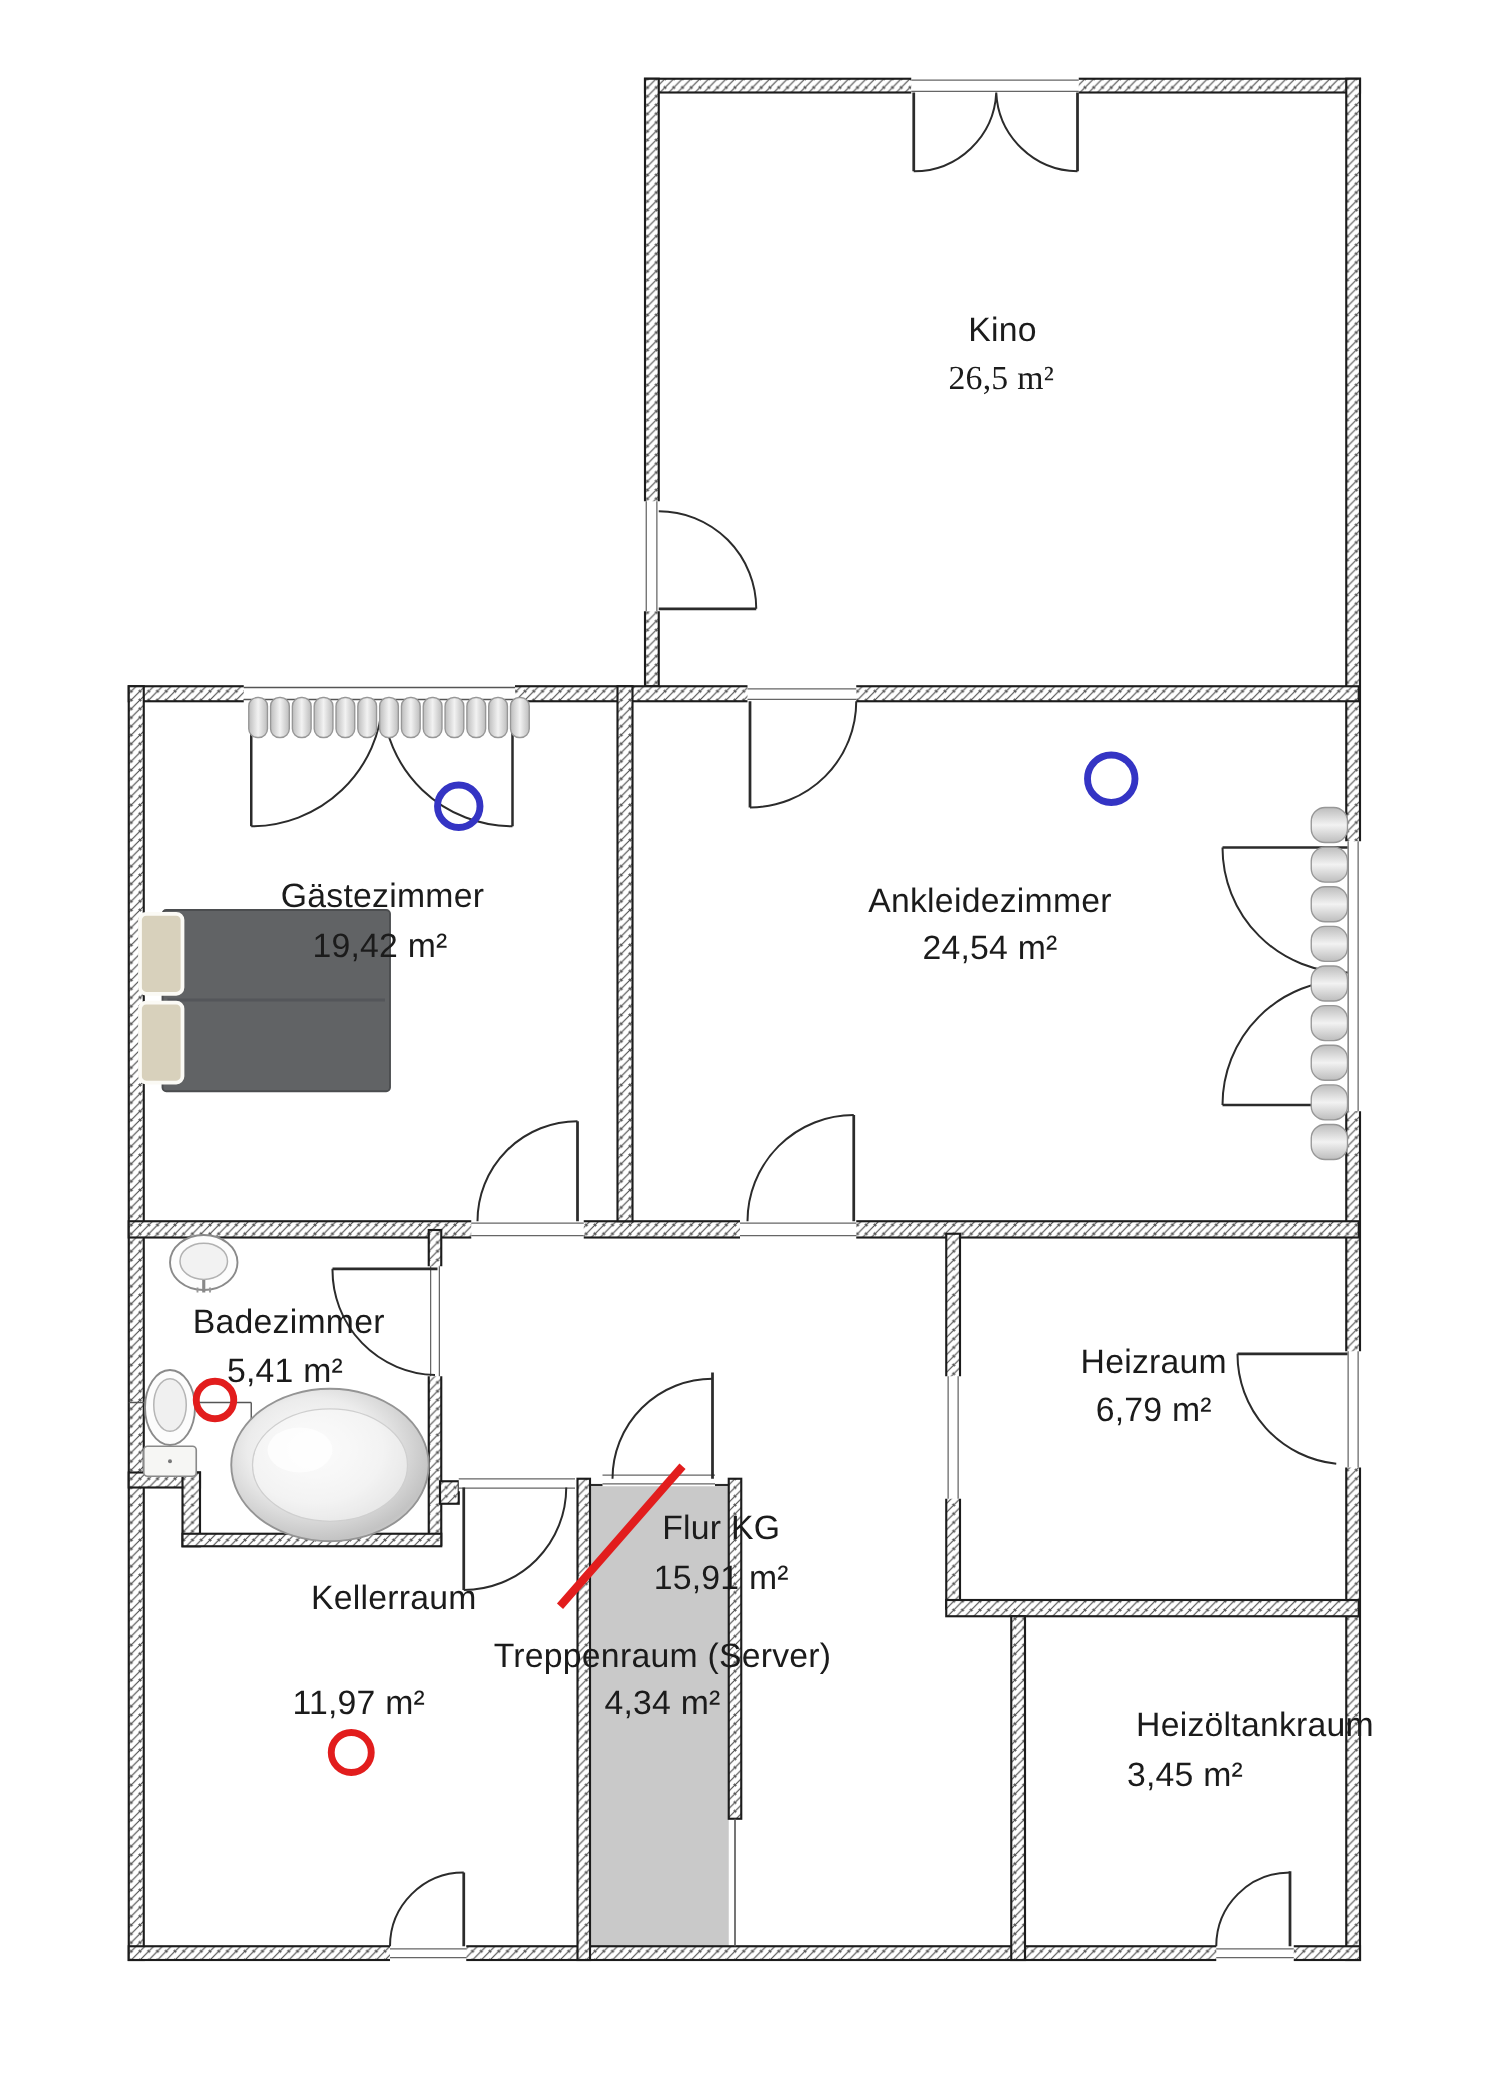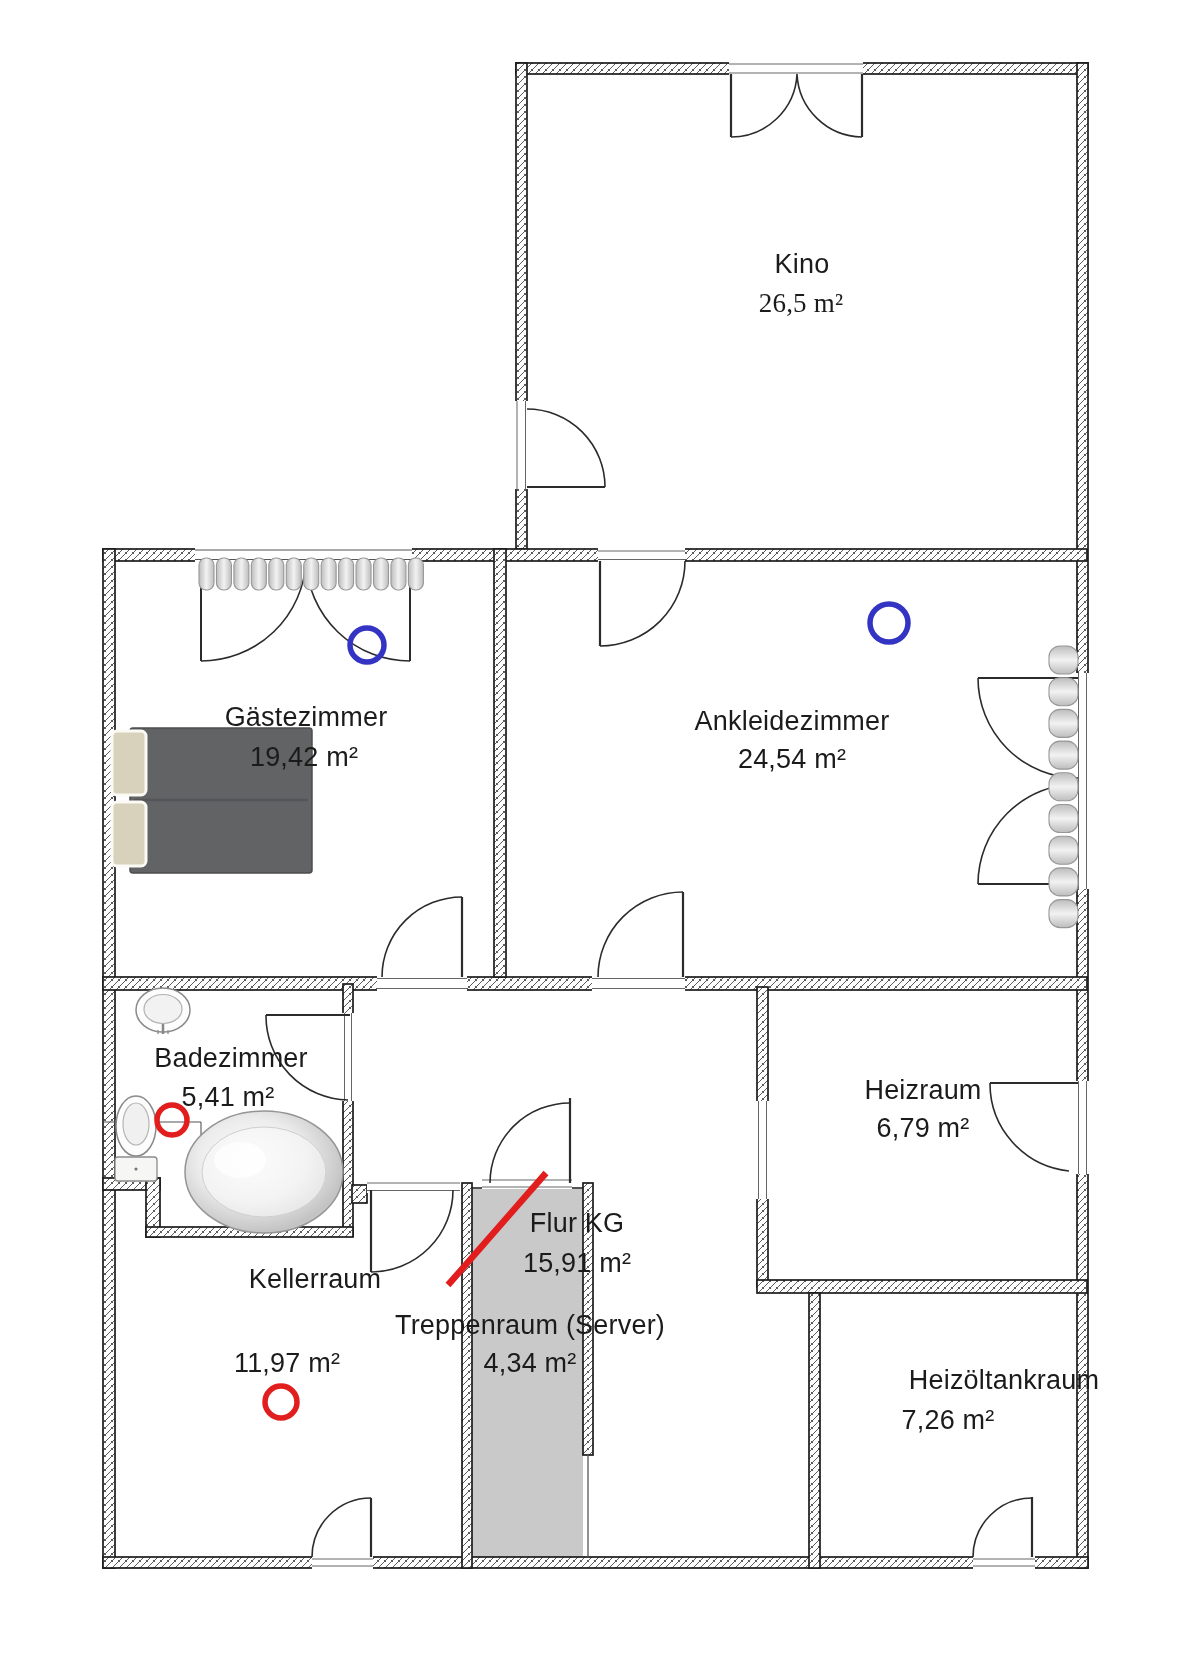--- a/index.html
+++ b/index.html
@@ -257,15 +257,15 @@
       <div class="room-label" style="left: 228px; top: 1097px;">5,41 m²</div>
       <div class="room-label" style="left: 923px; top: 1090px;">Heizraum</div>
       <div class="room-label" style="left: 923px; top: 1128px;">6,79 m²</div>
       <div class="room-label" style="left: 577px; top: 1223px;">Flur KG</div>
       <div class="room-label" style="left: 577px; top: 1263px;">15,91 m²</div>
       <div class="room-label" style="left: 287px; top: 1279px; margin-left: 28px;">Kellerraum</div>
       <div class="room-label" style="left: 287px; top: 1363px;">11,97 m²</div>
       <div class="room-label" style="left: 530px; top: 1325px;">Treppenraum (Server)</div>
       <div class="room-label" style="left: 530px; top: 1363px;">4,34 m²</div>
       <div class="room-label" style="left: 1004px; top: 1380px;">Heizöltankraum</div>
-      <div class="room-label" style="left: 948px; top: 1420px;">7,26 m²</div>
+      <div class="room-label" style="left: 948px; top: 1420px;">3,45 m²</div>
     </div>
 </div>
 
 </body></html>

